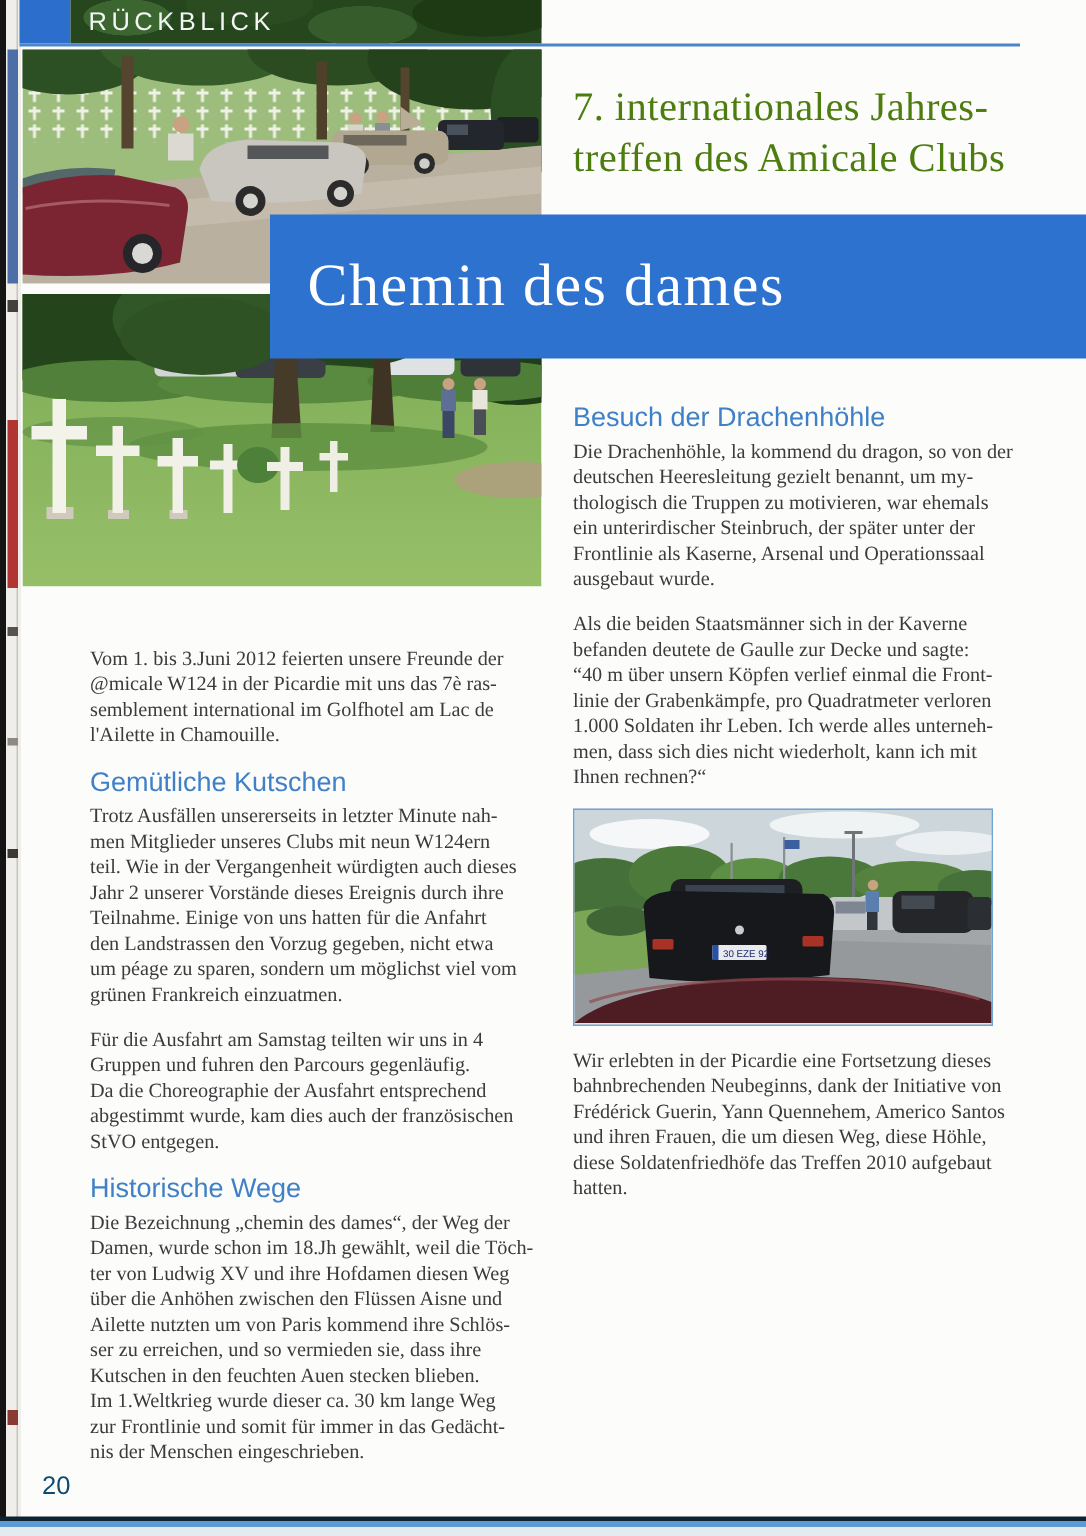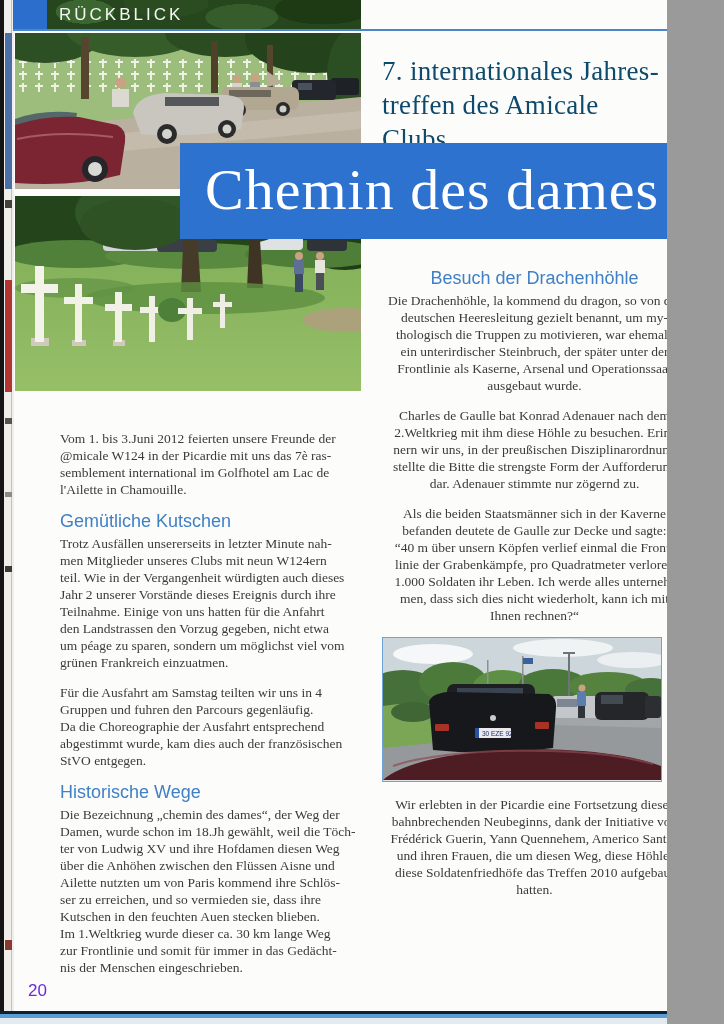--- a/index.html
+++ b/index.html
@@ -1,18 +1,18 @@
 <!DOCTYPE html>
 <html><head>
 <meta charset="utf-8">
 <style>
   html,body { margin:0; padding:0; background:#9a9a9a; }
   * { box-sizing:border-box; }
   .page {
-    position:relative; width:667px; height:1024px;
+    position:relative; width:724px; height:1024px;
     background:#fcfcfa; overflow:hidden;
     font-family:"Liberation Serif", serif;
   }
   
   .edge-black { position:absolute; left:0; top:0; width:4px; height:1024px; background:#141414; }
   .edge-strip { position:absolute; left:4px; top:0; width:10px; height:1024px; background:#efeeea; }
   .edge-strip .vline { position:absolute; left:7px; top:0; width:1px; height:1024px; background:#c6c3bd; }
   .edge-mark { position:absolute; left:1px; width:7px; }
   
   .rubric-square { position:absolute; left:13px; top:0; width:34px; height:29px; background:#2b6ecb; }
@@ -32,44 +32,44 @@
   }
   .blue-rule { position:absolute; left:13px; top:29px; width:667px; height:2px; background:#4d86c8; }
   
   .photo { position:absolute; display:block; }
   .photo-top { left:15px; top:33px; width:346px; height:156px; }
   .photo-cemetery { left:15px; top:196px; width:346px; height:195px; }
   .photo-parking-wrap { width:280px; height:145px; border:1px solid #6fa3d6; background:#dfe4e8; margin:9px 0 14px 0; }
   
   .article-title {
     position:absolute; left:382px; top:54px;
-    font-size:27px; line-height:34px; color:#0c4a6e; letter-spacing:0.3px;
+    font-size:27px; line-height:34px; color:#4d7c0f; letter-spacing:0.3px;
   }
   
   .banner {
     position:absolute; left:180px; top:143px; width:544px; height:96px;
     background:#2e72cf; z-index:5;
   }
   .banner-text {
     position:absolute; left:25px; top:0; line-height:94px;
-    font-size:58px; color:#ffffff; letter-spacing:1px; white-space:nowrap;
+    font-size:40px; color:#ffffff; letter-spacing:1px; white-space:nowrap;
   }
   
   .col { position:absolute; width:305px; font-size:13.5px; line-height:17px; color:#3b3b3d; }
   .col-left  { left:60px;  top:430px; }
-  .col-right { left:382px; top:268px;text-align:center; }
+  .col-right { left:382px; top:268px; }
   .col p { margin:0 0 13px 0; white-space:pre; }
   .col h3 {
     margin:0 0 3px 0; font-family:"Liberation Sans", sans-serif;
     font-size:18px; line-height:21px; font-weight:400; color:#3f80c6;
   }
   
   .page-number {
     position:absolute; left:28px; top:981px;
-    font-family:"Liberation Sans", sans-serif; font-size:17px; color:#6d28d9;
+    font-family:"Liberation Sans", sans-serif; font-size:17px; color:#0c4a6e;
   }
   .bottom-dark { position:absolute; left:0; top:1011px; width:724px; height:3px; background:#0e2233; }
   .bottom-blue { position:absolute; left:0; top:1014px; width:724px; height:4px; background:#5d9bd3; }
   .bottom-fade { position:absolute; left:0; top:1018px; width:724px; height:6px; background:#e3eaf0; }
 </style>
 </head>
 <body>
 
 <div class="page">
 
@@ -232,25 +232,20 @@
   </div>
 
   <div class="col col-right">
     <h3>Besuch der Drachenhöhle</h3>
     <p>Die Drachenhöhle, la kommend du dragon, so von der
 deutschen Heeresleitung gezielt benannt, um my-
 thologisch die Truppen zu motivieren, war ehemals
 ein unterirdischer Steinbruch, der später unter der
 Frontlinie als Kaserne, Arsenal und Operationssaal
 ausgebaut wurde.</p>
-    <p>Charles de Gaulle bat Konrad Adenauer nach dem
-2.Weltkrieg mit ihm diese Höhle zu besuchen. Erin-
-nern wir uns, in der preußischen Disziplinarordnung
-stellte die Bitte die strengste Form der Aufforderung
-dar. Adenauer stimmte nur zögernd zu.</p>
     <p>Als die beiden Staatsmänner sich in der Kaverne
 befanden deutete de Gaulle zur Decke und sagte:
 “40 m über unsern Köpfen verlief einmal die Front-
 linie der Grabenkämpfe, pro Quadratmeter verloren
 1.000 Soldaten ihr Leben. Ich werde alles unterneh-
 men, dass sich dies nicht wiederholt, kann ich mit
 Ihnen rechnen?“</p>
 
     <div class="photo-parking-wrap">
       <svg viewBox="0 0 278 142" width="278" height="142" preserveAspectRatio="none">

